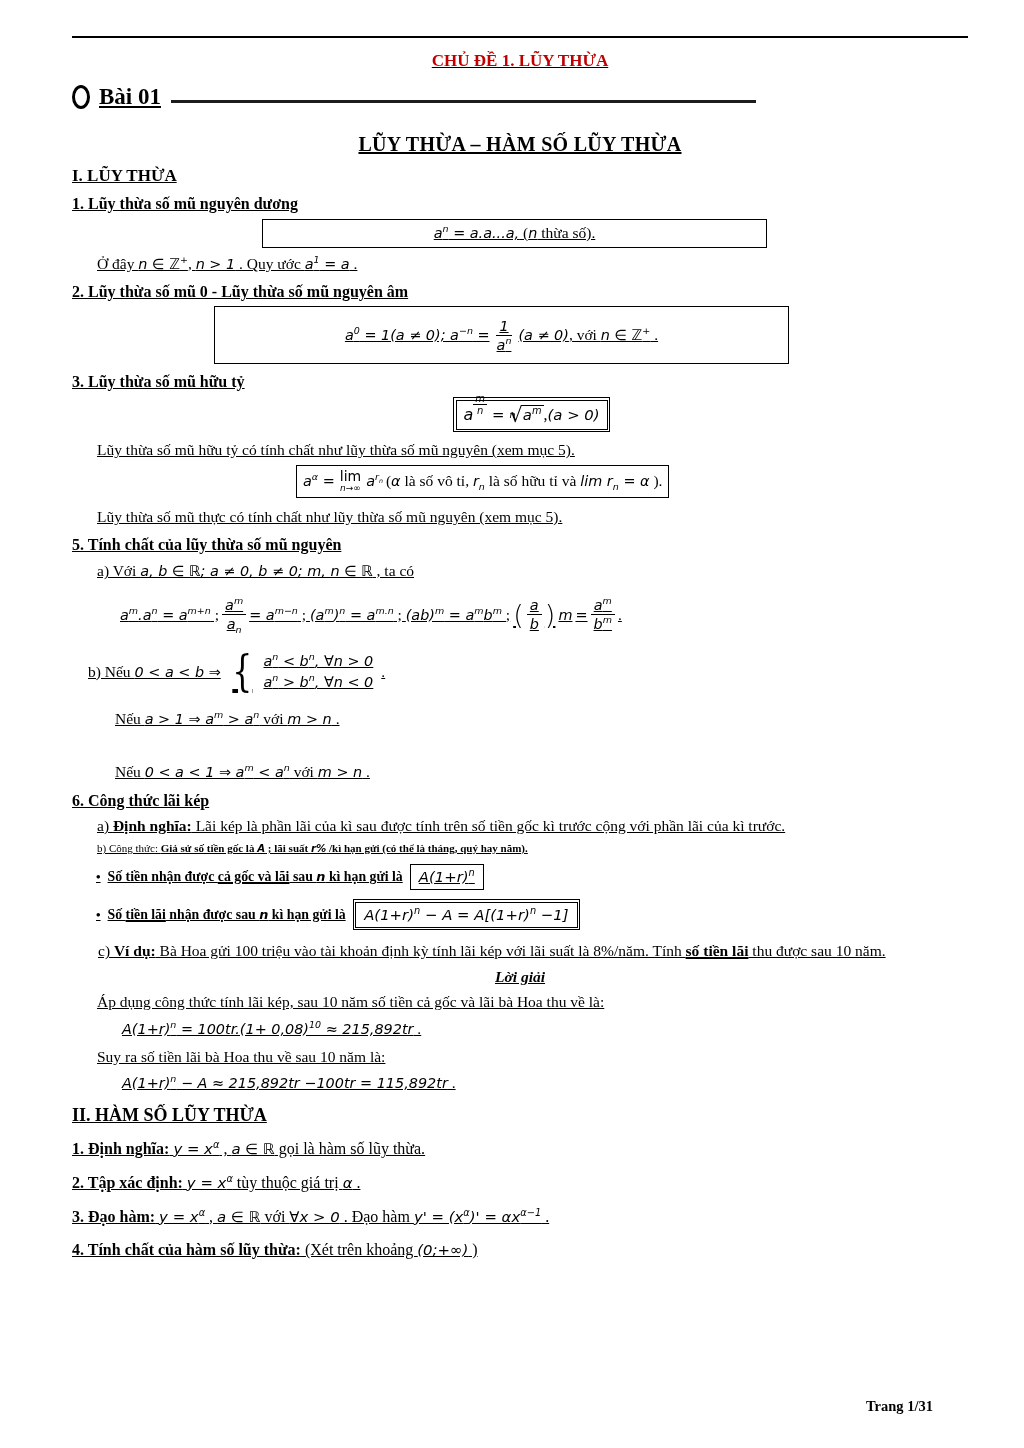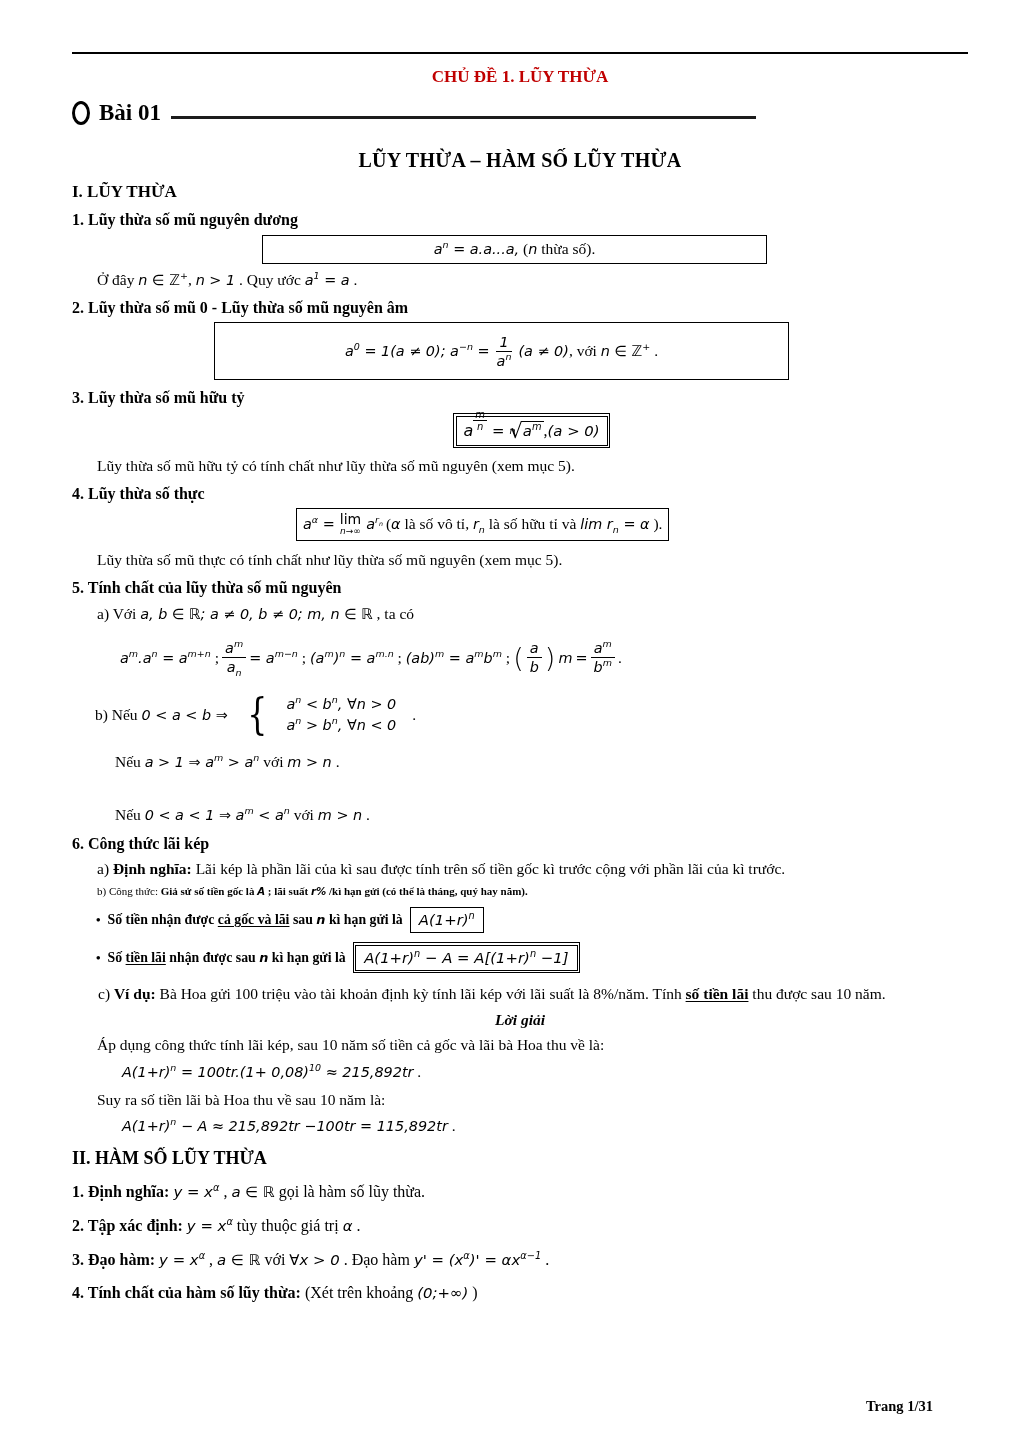--- a/index.html
+++ b/index.html
@@ -1,18 +1,18 @@
 <!DOCTYPE html>
 <html><head>
 <meta charset="utf-8">
 <style>
   html,body{margin:0;padding:0;background:#fff;}
   .page{position:relative;width:1024px;height:1448px;background:#fff;overflow:hidden;
         font-family:"Liberation Serif",serif;color:#000;}
-  .content{position:absolute;left:72px;top:16px;width:896px;}
+  .content{position:absolute;left:72px;top:0;width:896px;text-decoration:underline;}
   .toprule{border-top:2px solid #000;margin-top:36px;}
   .chapter{text-align:center;font-weight:bold;font-size:17px;margin-top:13px;color:#c00000;}
   .bai-row{display:flex;align-items:center;width:684px;margin-top:13px;}
   .bai-oval{width:12px;height:18px;border:3.4px solid #000;border-radius:50%;margin-right:9px;flex:none;}
   .bai-label{font-size:23px;font-weight:bold;white-space:nowrap;}
   .bai-line{flex:1;height:2.5px;background:#1c1c1c;margin-left:10px;margin-top:9px;}
   .main-title{text-align:center;font-size:20px;font-weight:bold;margin-top:23px;letter-spacing:.3px;}
   .h1{font-size:17px;font-weight:bold;margin-top:10px;}
   .h2{font-size:16px;font-weight:bold;margin-top:9px;}
   p{margin:0;font-size:15.5px;line-height:1.3;}
@@ -37,21 +37,21 @@
            font-size:10px;transform:translateY(-10px);}
   .supfrac .fn{border-bottom:1px solid #000;padding:0 2px;}
   .ridx{font-family:"DejaVu Sans",sans-serif;font-style:italic;font-size:9.5px;vertical-align:10px;margin-right:-6px;}
   .rsgn{font-family:"DejaVu Sans",sans-serif;font-size:1.3em;font-style:normal;}
   .rbar{border-top:1.3px solid #000;padding:0 2px;margin-left:-2px;}
   .lim{display:inline-flex;flex-direction:column;align-items:center;line-height:1;vertical-align:middle;margin:0 2px;}
   .lim .limt{font-family:"DejaVu Sans",sans-serif;font-size:14px;}
   .lim .limu{font-family:"DejaVu Sans",sans-serif;font-style:italic;font-size:9px;margin-top:1px;}
   .frow{display:flex;align-items:center;gap:3px;margin:5px 0 0 48px;font-size:15.5px;min-height:56px;}
   .bigp{font-family:"DejaVu Sans",sans-serif;font-size:27px;font-weight:300;line-height:0;vertical-align:-2px;}
-  .brow{margin:2px 0 0 23px;min-height:54px;gap:16px;}
+  .brow{margin:2px 0 0 16px;min-height:54px;gap:8px;}
   .cbrace{font-family:"DejaVu Serif",serif;font-size:42px;font-weight:200;line-height:.9;transform:scaleX(.75);}
   .clines{display:inline-flex;flex-direction:column;gap:3px;}
   .note-nifu{margin:10px 0 0 43px;}
   .note-nifu2{margin:33px 0 0 43px;}
   .small-b{font-size:11px;margin:5px 0 0 25px;}
   .bullet{display:flex;align-items:center;gap:7px;margin:9px 0 0 24px;font-size:13.8px;font-weight:bold;}
   .bdot{font-size:13px;}
   .ibox{display:inline-flex;align-items:center;border:1px solid #000;padding:3px 8px;
         font-weight:normal;font-size:16px;}
   .dbl .ibox{margin:0;}
@@ -110,21 +110,20 @@
           <span class="m" style="margin:0 5px;">=</span>
           <span class="ridx">n</span>
             <span class="rsgn">√</span>
             <span class="rbar m">a<sup>m</sup></span>
             <span>,<i class="m">(a &gt; 0)</i></span>
         </span>
       </span>
     </div>
     <p class="ind" style="margin-top:8px;">Lũy thừa số mũ hữu tỷ có tính chất như lũy thừa số mũ nguyên (xem mục 5).</p>
 
-    <div class="h2">4. Lũy thừa số thực</div>
     <div>
       <span class="fbox box4">
         <span><i class="m">a<sup>α</sup> =</i></span>
         <span class="lim">
           <span class="limt">lim</span>
           <span class="limu">n→∞</span>
         </span>
         <span class="m"><span>a</span><sup><span>r</span><sub>n</sub></sup></span>
         <span> (<i class="m">α</i> là số vô tỉ, <i class="m">r<sub>n</sub></i> là số hữu tỉ và <i class="m">lim r<sub>n</sub> = α</i> ).</span>
       </span>

